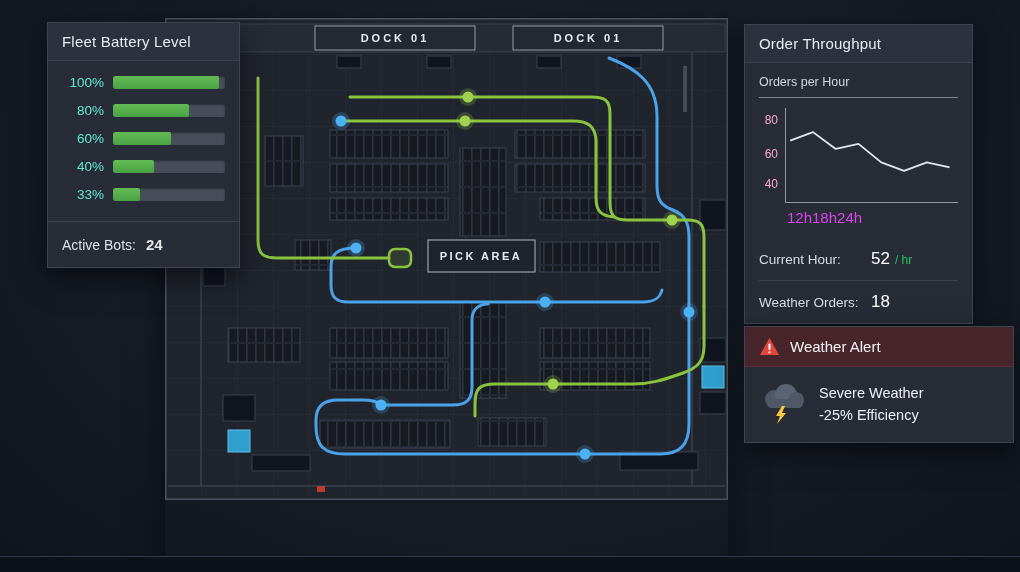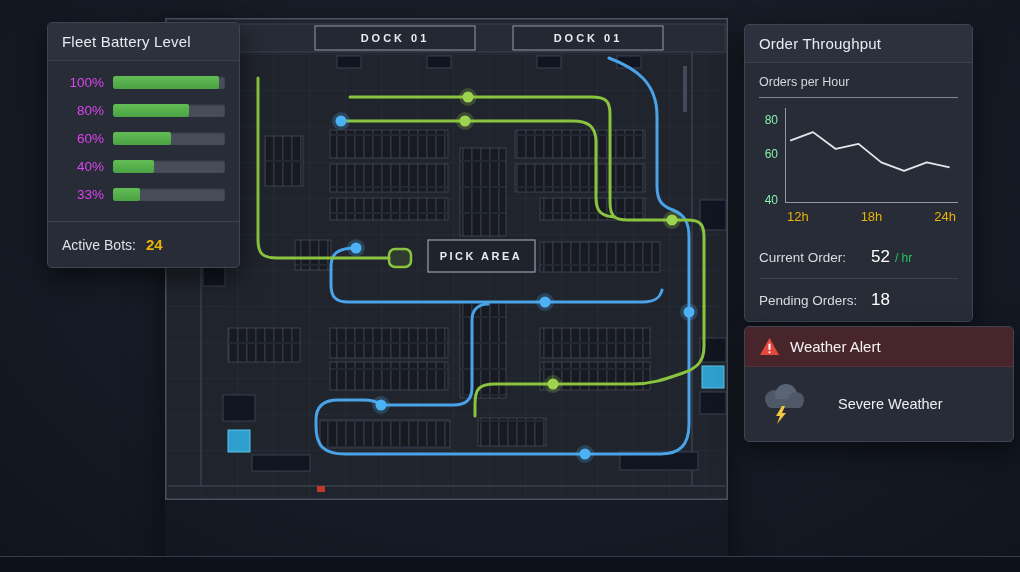--- a/index.html
+++ b/index.html
@@ -4,63 +4,63 @@
 <style>
   *{margin:0;padding:0;box-sizing:border-box}
   html,body{width:1020px;height:572px;overflow:hidden}
   body{
     position:relative;
     background:radial-gradient(ellipse at 50% 35%, #1d222d 0%, #161b25 55%, #0f141d 100%);
     font-family:"Liberation Sans",sans-serif;
     color:#e8ebf0;
   }
   
-  .panel{position:absolute;background:#272c36;border:1px solid #3e4452;border-radius:5px;
+  .panel{position:absolute;background:#272c36;border:1px solid #3e4452;border-radius:0;
          box-shadow:0 10px 26px rgba(0,0,0,.55)}
   .panel-header{padding:10px 14px;font-size:15px;letter-spacing:.2px;
                 border-bottom:1px solid #3a4150;background:#2c313d;border-radius:4px 4px 0 0}
   .divider{border-top:1px solid #3a4150}
 
   
   .fleet-panel{left:47px;top:22px;width:193px}
   .battery-rows{padding:14px 14px 6px}
   .battery-row{display:flex;align-items:center;margin-bottom:13px}
-  .battery-label{width:42px;text-align:right;margin-right:9px;font-size:13.5px;color:#d946ef}
+  .battery-label{width:42px;text-align:right;margin-right:9px;font-size:13.5px;color:#5eead4}
   .battery-track{flex:1;height:13px;background:#474e5a;border-radius:2px;overflow:hidden;
                  box-shadow:inset 0 1px 2px rgba(0,0,0,.4)}
   .battery-fill{display:block;height:100%;border-radius:2px;
                 background:linear-gradient(180deg,#63bd55,var(--battery-green,#4aa244))}
   .fleet-stats{padding:10px 14px 14px}
   .stat-row{display:flex;align-items:baseline;margin-top:4px;font-size:14px;color:#dde1e7}
-  .stat-value{margin-left:10px;font-size:15px;font-weight:bold;color:#eab308}
+  .stat-value{margin-left:10px;font-size:15px;font-weight:bold;color:#e5e5e5}
 
   
   .throughput-panel{left:744px;top:24px;width:229px}
   .tp-body{padding:12px 14px 0}
   .chart-title{font-size:12.5px;color:#d3d7de;padding-bottom:8px;border-bottom:1px solid #7e8694}
   .chart-area{display:flex;margin-top:10px}
-  .chart-yticks{width:26px;position:relative;font-size:12px;color:#86efac}
+  .chart-yticks{width:26px;position:relative;font-size:12px;color:#f9a8d4}
   .ytick{position:absolute;right:7px;transform:translateY(-50%)}
   .chart-plot{flex:1;height:95px;border-left:1px solid #9099a6;border-bottom:1px solid #9099a6;position:relative}
   .chart-plot svg{display:block;width:100%;height:94px}
-  .chart-xticks{margin-left:26px;display:flex;justify-content:space-between;font-size:13px;
-                color:#eab308;margin-top:6px;padding:0 2px}
+  .chart-xticks{margin-left:26px;display:flex;font-size:15px;
+                color:#d946ef;margin-top:6px;padding:0 2px}
   .tp-row{display:flex;align-items:baseline;padding:11px 0;border-top:1px solid #3a4150}
   .tp-row:first-of-type{border-top:none}
   .tp-rows{margin-top:12px}
   .tp-label{width:112px;font-size:13.5px;color:#d8dce3}
   .tp-value{font-size:17px;font-weight:normal;color:#ffffff}
   .tp-unit{font-size:12px;color:#22c55e;margin-left:5px}
 
   
   .weather-panel{left:744px;top:326px;width:270px}
   .weather-header{display:flex;align-items:center;gap:10px;background:#48252b;
                   border-bottom:1px solid #5a3037;border-radius:4px 4px 0 0;
                   padding:10px 14px;font-size:15px;color:#f2f4f7}
-  .weather-body{display:flex;align-items:center;gap:31px;padding:15px 14px}
+  .weather-body{display:flex;align-items:center;gap:12px;padding:15px 14px}
   .weather-text{font-size:14.5px;line-height:1.55;color:#eef0f4}
 
   
   .map-wrap{position:absolute;left:165px;top:18px;width:563px;height:544px;
             box-shadow:0 12px 30px rgba(0,0,0,.55)}
   .map-wrap svg{display:block}
   .rack{fill:url(#slats);stroke:#3a4150;stroke-width:1}
   .blockDark{fill:#111520;stroke:#394050;stroke-width:1}
   .cyanBlock{fill:var(--highlight-cyan,#2f9fd0);stroke:#5cc4e8;stroke-width:1}
   .route-green{stroke:var(--route-green,#8ac43f);stroke-width:3;fill:none;stroke-linecap:round}
@@ -250,41 +250,41 @@
 </div>
 
 <div class="panel throughput-panel">
   <div class="panel-header">Order Throughput</div>
   <div class="tp-body">
     <div class="chart-title">Orders per Hour</div>
     <div class="chart-area">
       <div class="chart-yticks" id="chart-yticks">
           <div class="ytick" style="top: 12.4px;">80</div>
           <div class="ytick" style="top: 46px;">60</div>
-          <div class="ytick" style="top: 92px;">40</div>
+          <div class="ytick" style="top: 76px;">40</div>
         </div>
       <div class="chart-plot" id="chart-plot">
         <svg id="chart-svg" viewBox="0 0 164 94" preserveAspectRatio="none">
             <polyline points="4,32.56 25.714285714285715,24.16 47.42857142857143,40.96 69.14285714285714,35.92 90.85714285714286,54.4 112.57142857142857,62.8 134.28571428571428,54.4 156,59.44" fill="none" stroke="#e2e6ec" stroke-width="1.8" stroke-linejoin="round"></polyline>
           </svg>
       </div>
     </div>
     <div class="chart-xticks" id="chart-xticks">
         <div class="xtick">12h</div>
         <div class="xtick">18h</div>
         <div class="xtick">24h</div>
       </div>
     <div class="tp-rows">
       <div class="tp-row">
-        <span class="tp-label">Current Order:</span>
+        <span class="tp-label">Current Hour:</span>
         <span class="tp-value">52</span>
         <span class="tp-unit">/ hr</span>
       </div>
       <div class="tp-row">
-        <span class="tp-label">Pending Orders:</span>
+        <span class="tp-label">Weather Orders:</span>
         <span class="tp-value">18</span>
       </div>
     </div>
   </div>
 </div>
 
 <div class="panel weather-panel">
   <div class="weather-header">
     <svg width="21" height="19" viewBox="0 0 21 19">
       <path d="M10.5 1 L20 18 H1 Z" fill="var(--alert-red,#e2483e)"></path>
@@ -297,17 +297,18 @@
     <svg width="48" height="44" viewBox="0 0 48 44">
       <circle cx="15" cy="17" r="9" fill="#4e5866"></circle>
       <circle cx="27" cy="12" r="11" fill="#58ILLEGAL" opacity="0"></circle>
       <circle cx="27" cy="13" r="11" fill="#5a6474"></circle>
       <circle cx="37" cy="18" r="8" fill="#4e5866"></circle>
       <rect x="8" y="17" width="36" height="9" rx="4.5" fill="#4e5866"></rect>
       <polygon points="23,24 17,34 21,34 18,42 27,31 23,31 26,24" fill="var(--lightning-yellow,#f6c844)"></polygon>
     </svg>
     <div class="weather-text">
       <div>Severe Weather</div>
+      <div>-25% Efficiency</div>
     </div>
   </div>
 </div>
 
 <div class="footer-strip"></div>
 
 </body></html>

